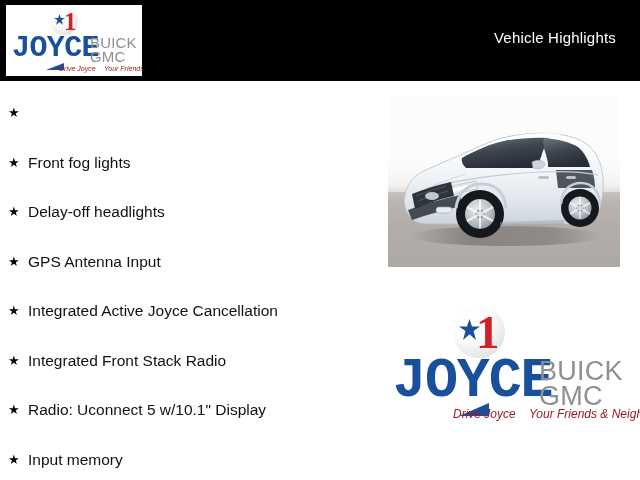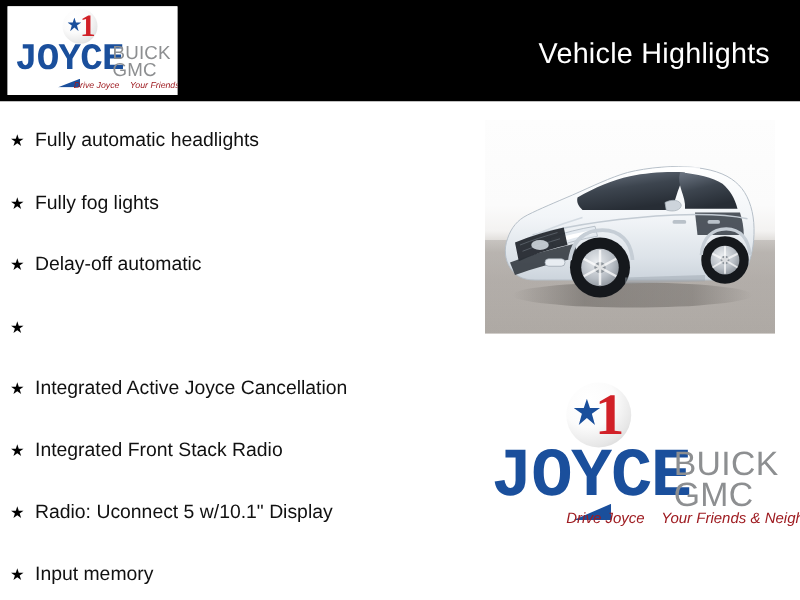--- a/index.html
+++ b/index.html
@@ -23,21 +23,21 @@
     left: 0;
     top: 0;
     width: 640px;
     height: 81px;
     background: #000000;
   }
   .header-title {
     position: absolute;
     right: 24px;
     top: 29px;
-    font-size: 23px;
+    font-size: 15px;
     color: #ffffff;
     letter-spacing: 0.2px;
     white-space: nowrap;
   }
   .header-logo-box {
     position: absolute;
     left: 6px;
     top: 5px;
     width: 136px;
     height: 71px;
@@ -210,32 +210,32 @@
       <div class="jl-tag-right">Your Friends &amp; Neighbors Do!</div>
     </div>
   </div>
 
   <div class="header-title">Vehicle Highlights</div>
 </div>
 
 <ul class="highlights">
   <li class="highlight-item">
     <span class="highlight-bullet">★</span>
-    <span>Fully automatic headlights</span>
-  </li>
-  <li class="highlight-item">
-    <span class="highlight-bullet">★</span>
-    <span>Fully fog lights</span>
-  </li>
-  <li class="highlight-item">
-    <span class="highlight-bullet">★</span>
-    <span>Delay-off automatic</span>
-  </li>
-  <li class="highlight-item">
-    <span class="highlight-bullet">★</span>
+  </li>
+  <li class="highlight-item">
+    <span class="highlight-bullet">★</span>
+    <span>Front fog lights</span>
+  </li>
+  <li class="highlight-item">
+    <span class="highlight-bullet">★</span>
+    <span>Delay-off headlights</span>
+  </li>
+  <li class="highlight-item">
+    <span class="highlight-bullet">★</span>
+    <span>GPS Antenna Input</span>
   </li>
   <li class="highlight-item">
     <span class="highlight-bullet">★</span>
     <span>Integrated Active Joyce Cancellation</span>
   </li>
   <li class="highlight-item">
     <span class="highlight-bullet">★</span>
     <span>Integrated Front Stack Radio</span>
   </li>
   <li class="highlight-item">

